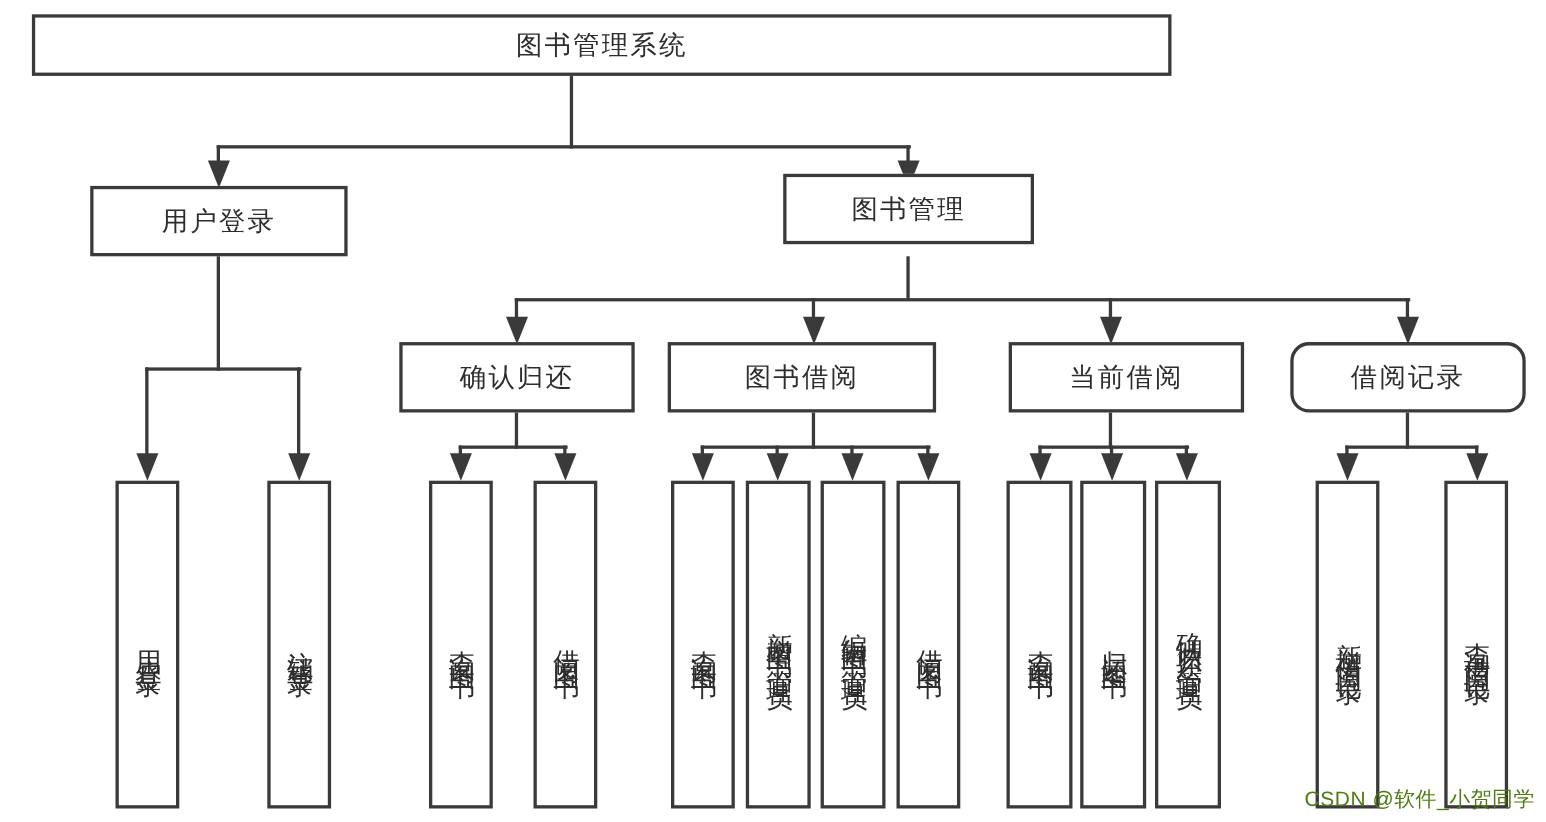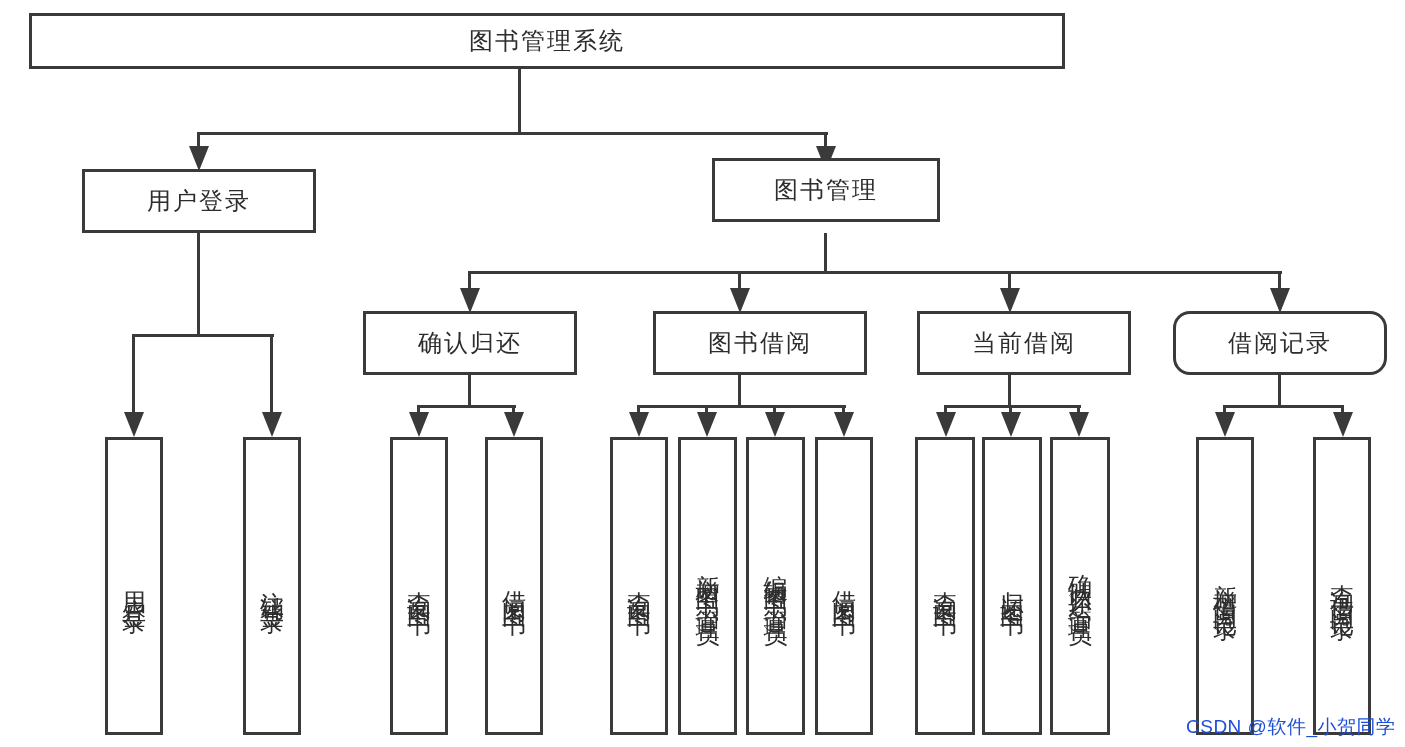--- a/index.html
+++ b/index.html
@@ -21,21 +21,21 @@
     font-size:24px;letter-spacing:7px;line-height:1;white-space:nowrap;
   }
   .hline{position:absolute;height:3px;background:#3a3a3a;}
   .vline{position:absolute;width:3px;background:#3a3a3a;}
   .arrow{
     position:absolute;width:0;height:0;
     border-left:10px solid transparent;border-right:10px solid transparent;
     border-top:25px solid #3a3a3a;
   }
   .watermark{
-    position:absolute;left:1186px;top:714px;font-size:19px;color:#1d4ed8;
+    position:absolute;left:1186px;top:714px;font-size:19px;color:#4d7c0f;
     letter-spacing:0.5px;white-space:nowrap;z-index:5;
   }
 </style>
 </head>
 <body>
 
 <div class="canvas">
 
   <div class="hbox" style="left:29px;top:13px;width:1036px;height:56px;">图书管理系统</div>
 
@@ -62,21 +62,21 @@
   <div class="vline" style="left:468px;top:271px;height:20px;"></div>
   <div class="arrow" style="left:460px;top:288px;"></div>
   <div class="vline" style="left:738px;top:271px;height:20px;"></div>
   <div class="arrow" style="left:730px;top:288px;"></div>
   <div class="vline" style="left:1008px;top:271px;height:20px;"></div>
   <div class="arrow" style="left:1000px;top:288px;"></div>
   <div class="vline" style="left:1278px;top:271px;height:20px;"></div>
   <div class="arrow" style="left:1270px;top:288px;"></div>
 
   <div class="hbox" style="left:363px;top:311px;width:214px;height:64px;">确认归还</div>
-  <div class="hbox" style="left:653px;top:311px;width:214px;height:64px;">图书借阅</div>
+  <div class="hbox" style="left:607px;top:311px;width:244px;height:64px;">图书借阅</div>
   <div class="hbox" style="left:917px;top:311px;width:214px;height:64px;">当前借阅</div>
   <div class="hbox" style="left:1173px;top:311px;width:214px;height:64px;border-radius:17px;">借阅记录</div>
 
   <div class="vline" style="left:468px;top:375px;height:33px;"></div>
   <div class="hline" style="left:417px;top:405px;width:99px;"></div>
   <div class="vline" style="left:417px;top:405px;height:10px;"></div>
   <div class="arrow" style="left:409px;top:412px;"></div>
   <div class="vline" style="left:512px;top:405px;height:10px;"></div>
   <div class="arrow" style="left:504px;top:412px;"></div>
 

